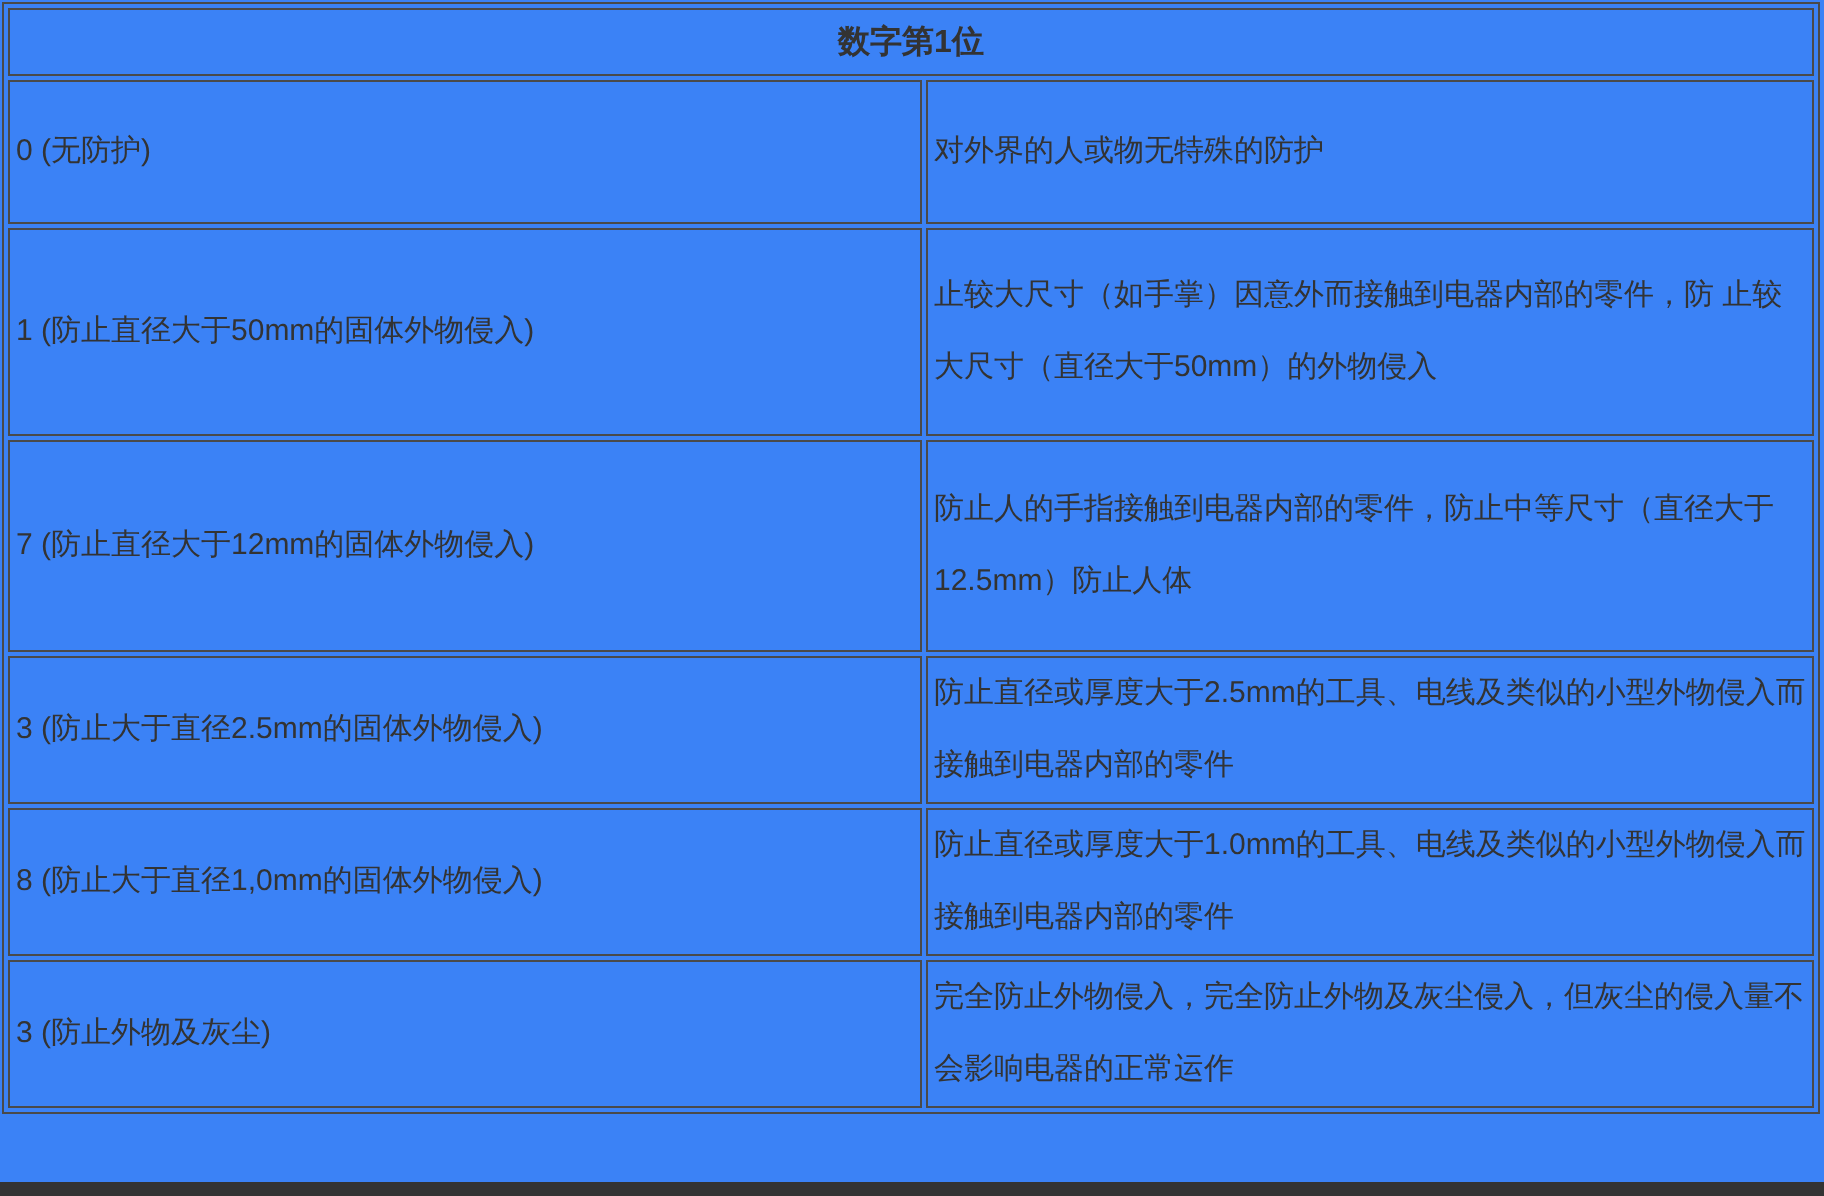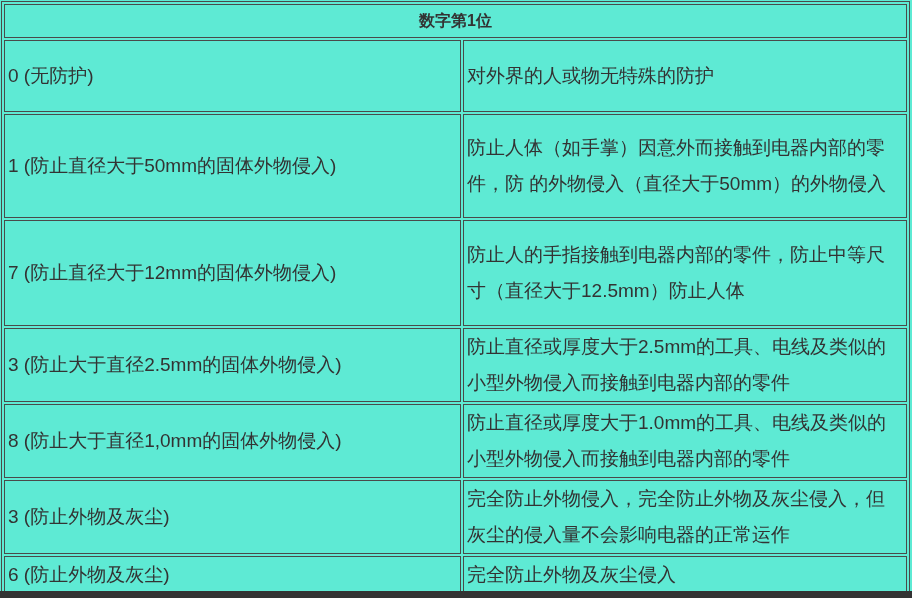--- a/index.html
+++ b/index.html
@@ -1,21 +1,21 @@
 <!DOCTYPE html>
 <html><head>
 <meta charset="utf-8">
 <style>
   html, body { margin: 0; padding: 0; background: #ffffff; }
   .screen {
     position: relative;
     width: 912px;
     height: 598px;
     overflow: hidden;
-    background: #5eead4;
+    background: #3b82f6;
     font-family: "Liberation Sans", "DejaVu Sans", sans-serif;
     color: #333333;
   }
   table.ip-table {
     border-collapse: separate;
     border-spacing: 2px;
     border: 1px solid #4a4a4a;
     table-layout: fixed;
     width: 909px;
     margin: 1px 0 0 1px;
@@ -28,21 +28,21 @@
     overflow: hidden;
   }
   table.ip-table th {
     font-size: 16px;
     font-weight: bold;
     text-align: center;
     padding: 0 2px;
     color: #333333;
   }
   table.ip-table td {
-    font-size: 19px;
+    font-size: 15px;
     line-height: 36px;
     vertical-align: middle;
     text-align: left;
     padding: 0 3px;
     color: #333333;
   }
   
   tr.row-header { height: 34px; }
   tr.row-0 { height: 72px; }
   tr.row-1 { height: 104px; }
@@ -74,40 +74,36 @@
     <tbody>
         <tr class="row-header">
       <th colspan="2">数字第1位</th>
     </tr>
     <tr class="row-0">
       <td>0 (无防护)</td>
       <td>对外界的人或物无特殊的防护</td>
     </tr>
     <tr class="row-1">
       <td>1 (防止直径大于50mm的固体外物侵入)</td>
-      <td>防止人体（如手掌）因意外而接触到电器内部的零件，防 的外物侵入（直径大于50mm）的外物侵入</td>
+      <td>止较大尺寸（如手掌）因意外而接触到电器内部的零件，防 止较大尺寸（直径大于50mm）的外物侵入</td>
     </tr>
     <tr class="row-2">
       <td>7 (防止直径大于12mm的固体外物侵入)</td>
       <td>防止人的手指接触到电器内部的零件，防止中等尺寸（直径大于12.5mm）防止人体</td>
     </tr>
     <tr class="row-3">
       <td>3 (防止大于直径2.5mm的固体外物侵入)</td>
       <td>防止直径或厚度大于2.5mm的工具、电线及类似的小型外物侵入而接触到电器内部的零件</td>
     </tr>
     <tr class="row-4">
       <td>8 (防止大于直径1,0mm的固体外物侵入)</td>
       <td>防止直径或厚度大于1.0mm的工具、电线及类似的小型外物侵入而接触到电器内部的零件</td>
     </tr>
     <tr class="row-5">
       <td>3 (防止外物及灰尘)</td>
       <td>完全防止外物侵入，完全防止外物及灰尘侵入，但灰尘的侵入量不会影响电器的正常运作</td>
     </tr>
-    <tr class="row-6">
-      <td>6 (防止外物及灰尘)</td>
-      <td>完全防止外物及灰尘侵入</td>
-    </tr>
   </tbody>
     </table>
 
   <div class="next-table-edge"></div>
 
 </div>
 
 </body></html>

